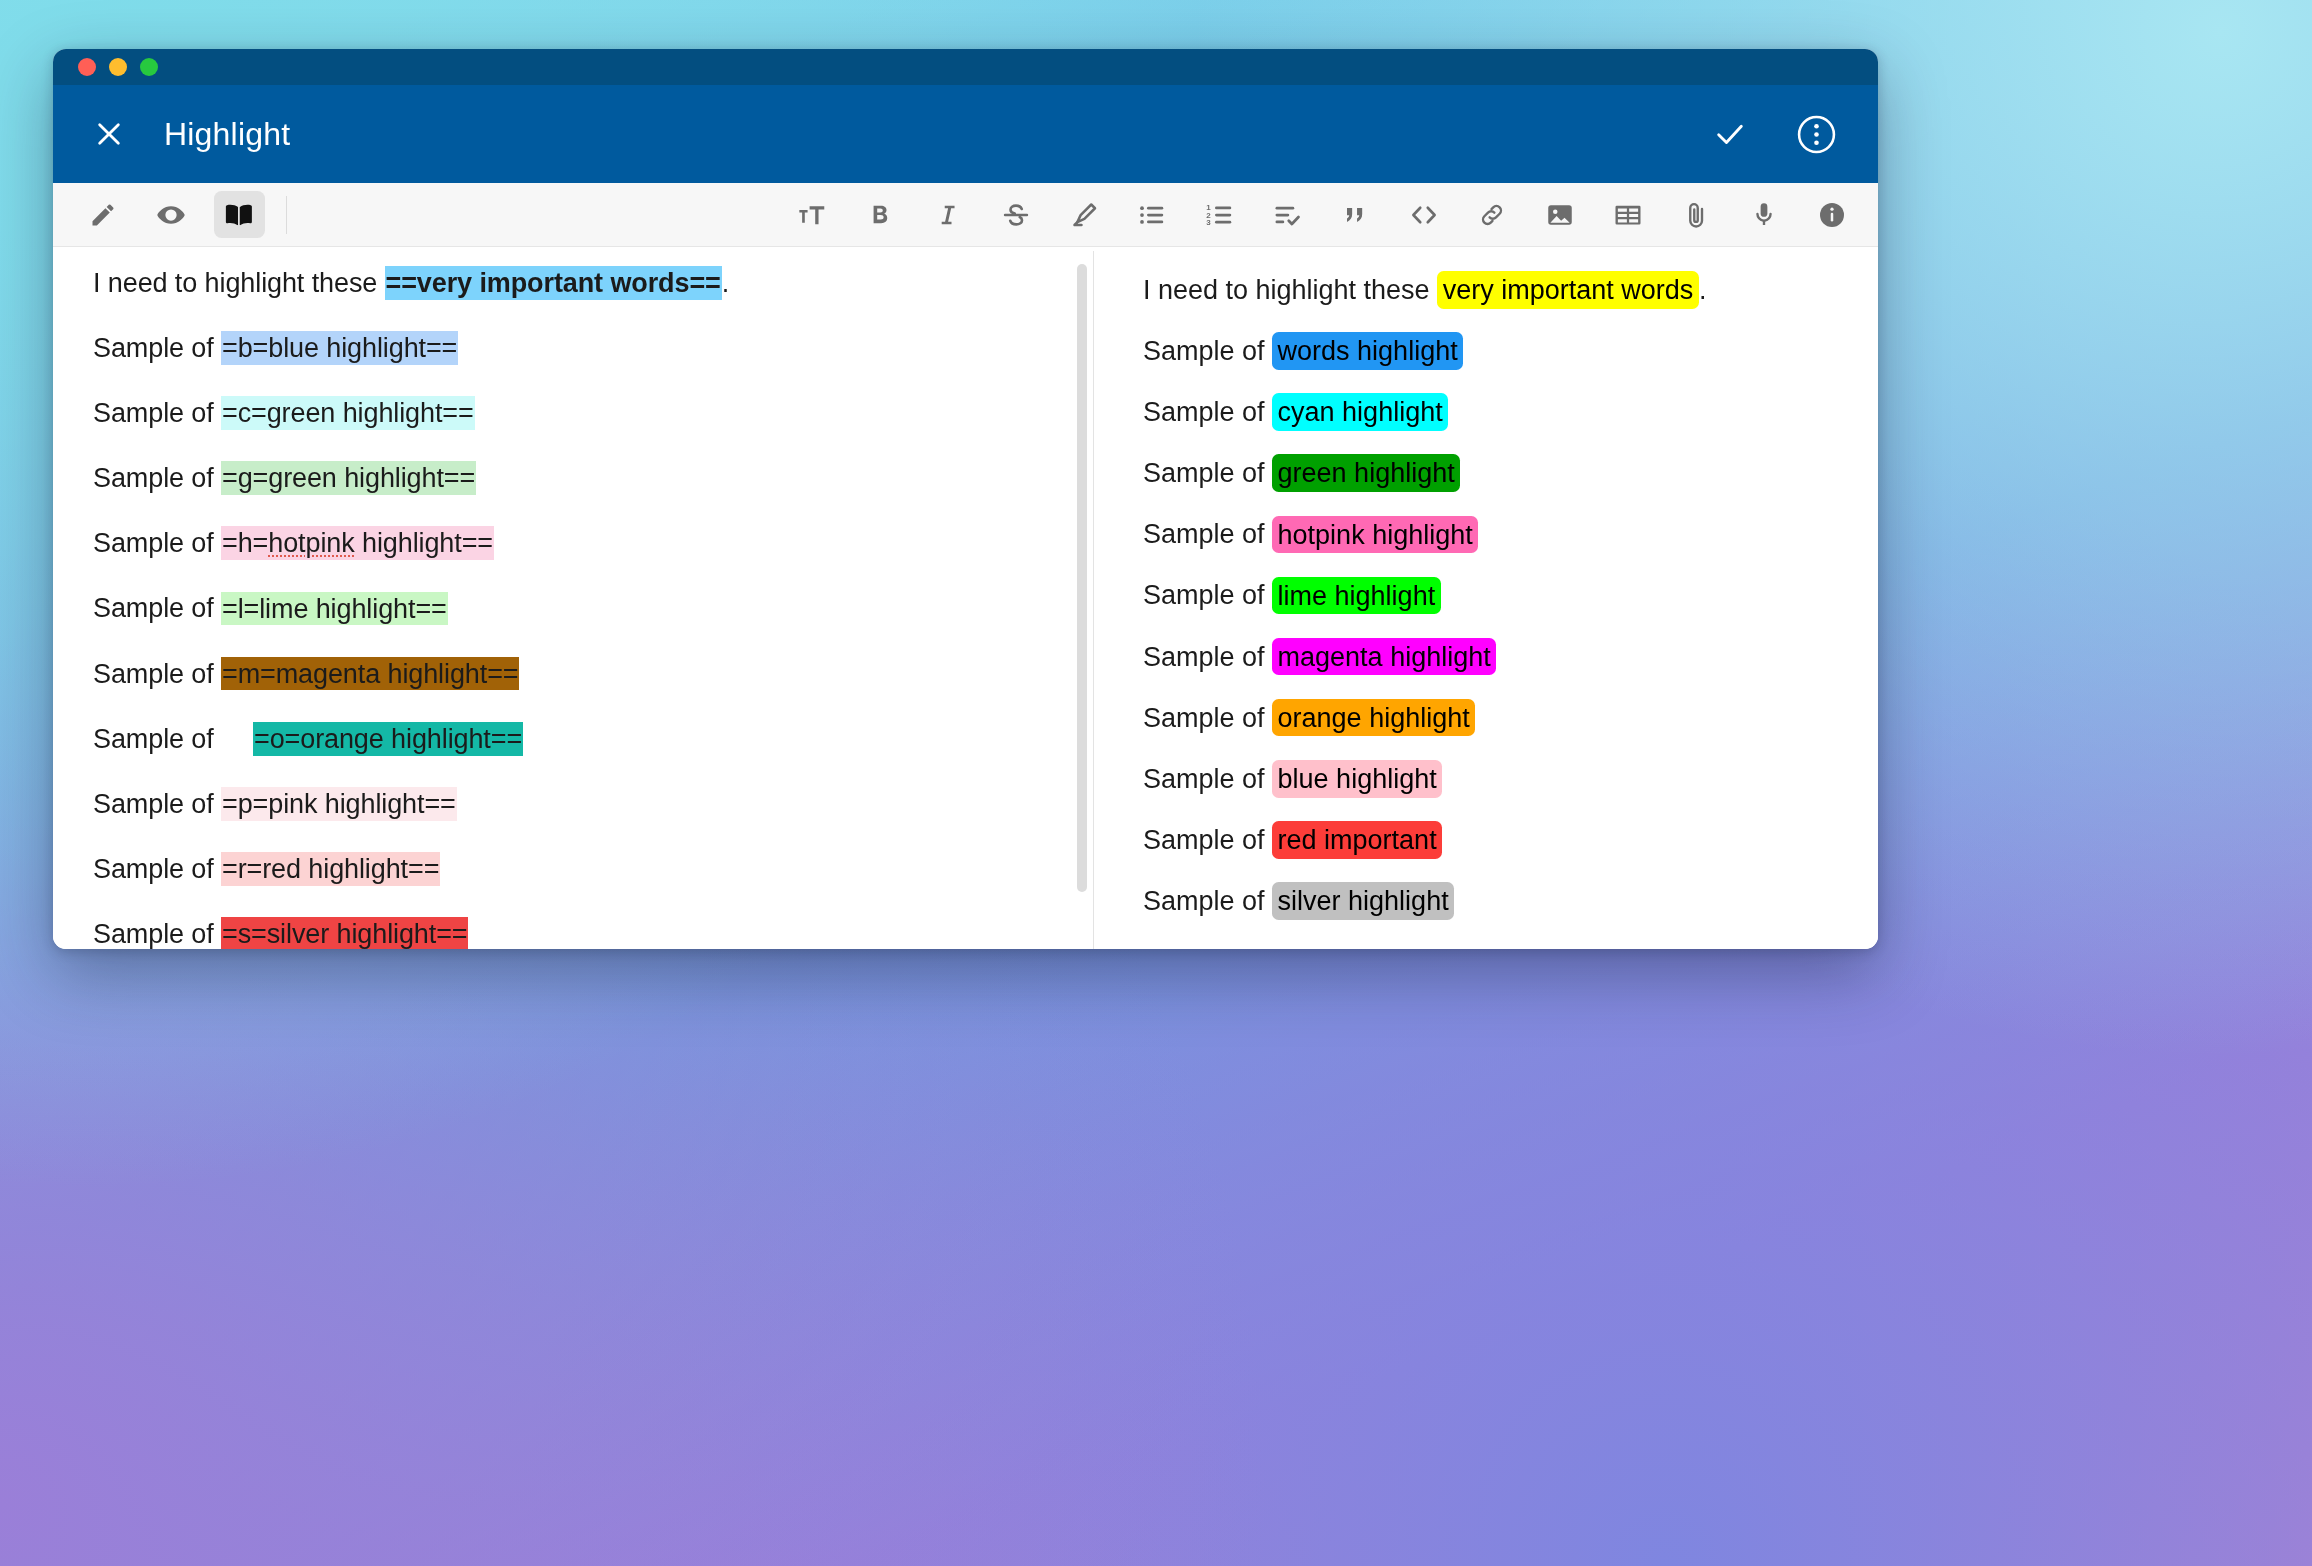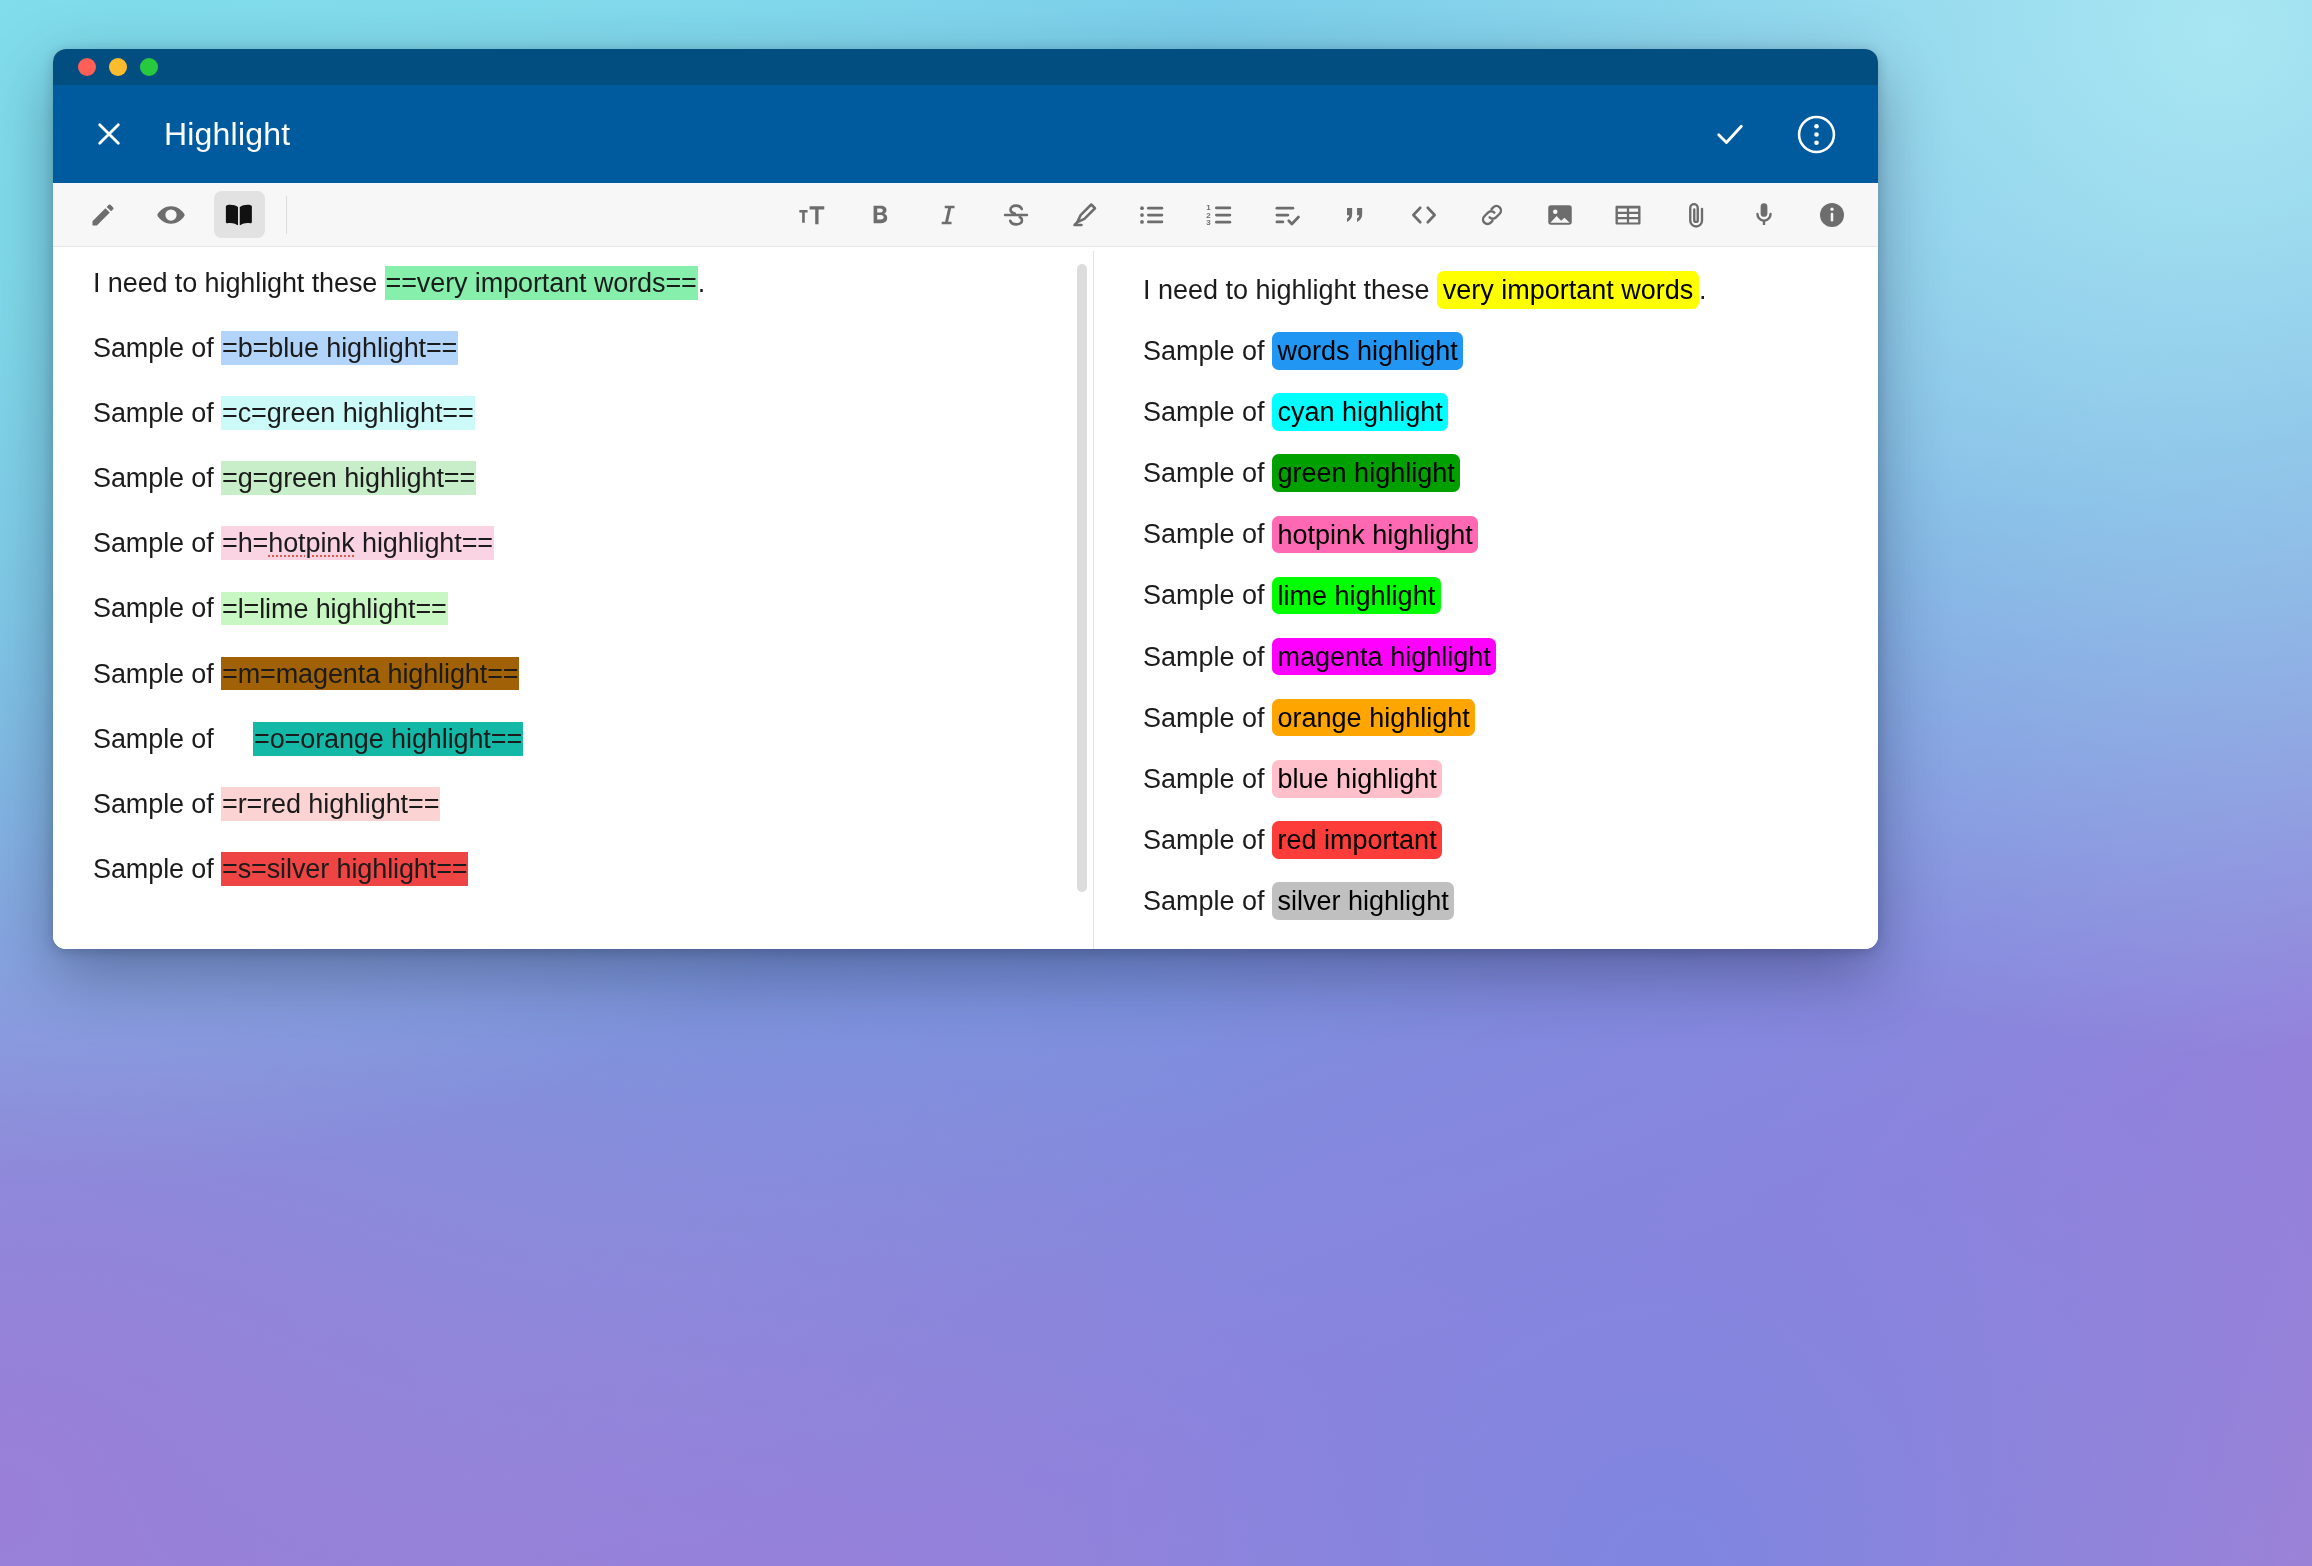--- a/index.html
+++ b/index.html
@@ -297,30 +297,31 @@
           </svg>
         </span>
       </div>
     </div>
   </div>
 
   <div class="panes">
 
     <div class="pane pane-left">
       <div class="line">
-        <span>I need to highlight these </span><span class="src-hl" style="background: #86efac;">==very important words==</span><span>.</span>
+        <span>I need to highlight these </span><span class="src-hl" style="background: #7dd3fc; font-weight: bold;">==very important words==</span><span>.</span>
       </div>
       <div id="editor-lines">
           <div class="line"><span>Sample of </span><span class="src-hl" style="background: rgb(179, 212, 250);">=b=blue highlight==</span></div>
           <div class="line"><span>Sample of </span><span class="src-hl" style="background: rgb(204, 250, 249);">=c=green highlight==</span></div>
           <div class="line"><span>Sample of </span><span class="src-hl" style="background: rgb(199, 237, 201);">=g=green highlight==</span></div>
           <div class="line"><span>Sample of </span><span class="src-hl" style="background: rgb(251, 212, 228);">=h=<span class="misspell">hotpink</span> highlight==</span></div>
           <div class="line"><span>Sample of </span><span class="src-hl" style="background: rgb(201, 247, 196);">=l=lime highlight==</span></div>
           <div class="line"><span>Sample of </span><span class="src-hl" style="background: #a16207; text-align: center;">=m=magenta highlight==</span></div>
           <div class="line"><span>Sample of </span><span class="src-hl" style="background: #14b8a6; margin-left: 32px;">=o=orange highlight==</span></div>
+          <div class="line"><span>Sample of </span><span class="src-hl" style="background: rgb(252, 233, 236);">=p=pink highlight==</span></div>
           <div class="line"><span>Sample of </span><span class="src-hl" style="background: rgb(252, 211, 211);">=r=red highlight==</span></div>
           <div class="line"><span>Sample of </span><span class="src-hl" style="background: #ef4444;">=s=silver highlight==</span></div>
         </div>
       <div class="scrollbar">
         <div class="scroll-thumb"></div>
       </div>
     </div>
 
     <div class="divider"></div>
 

